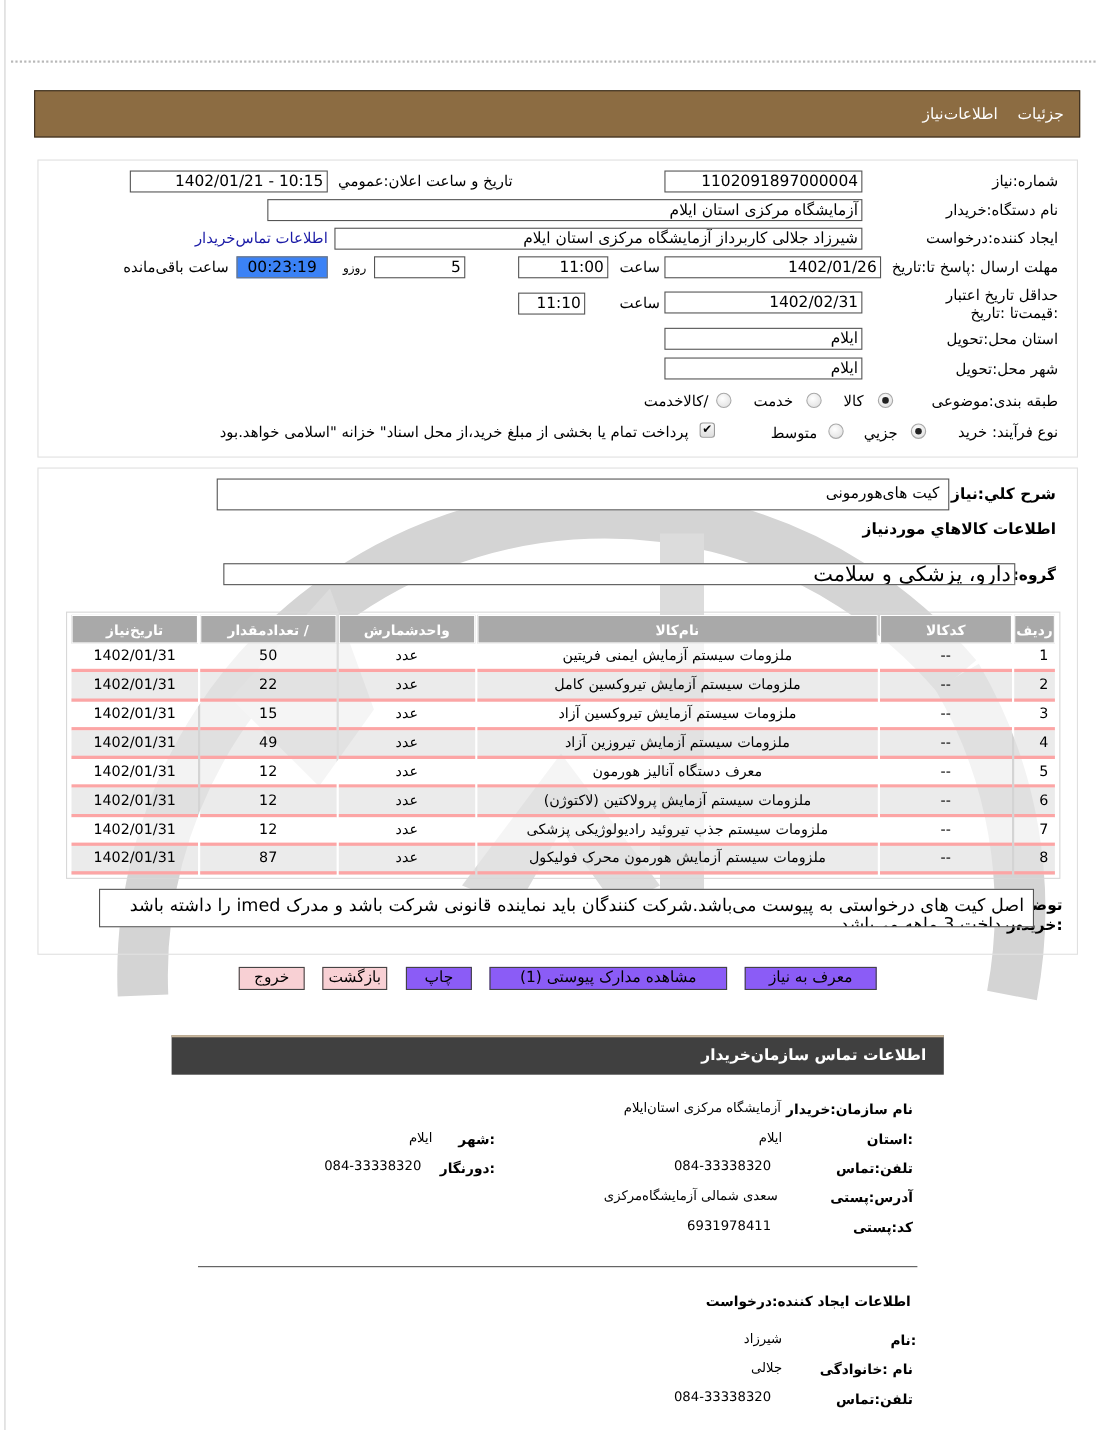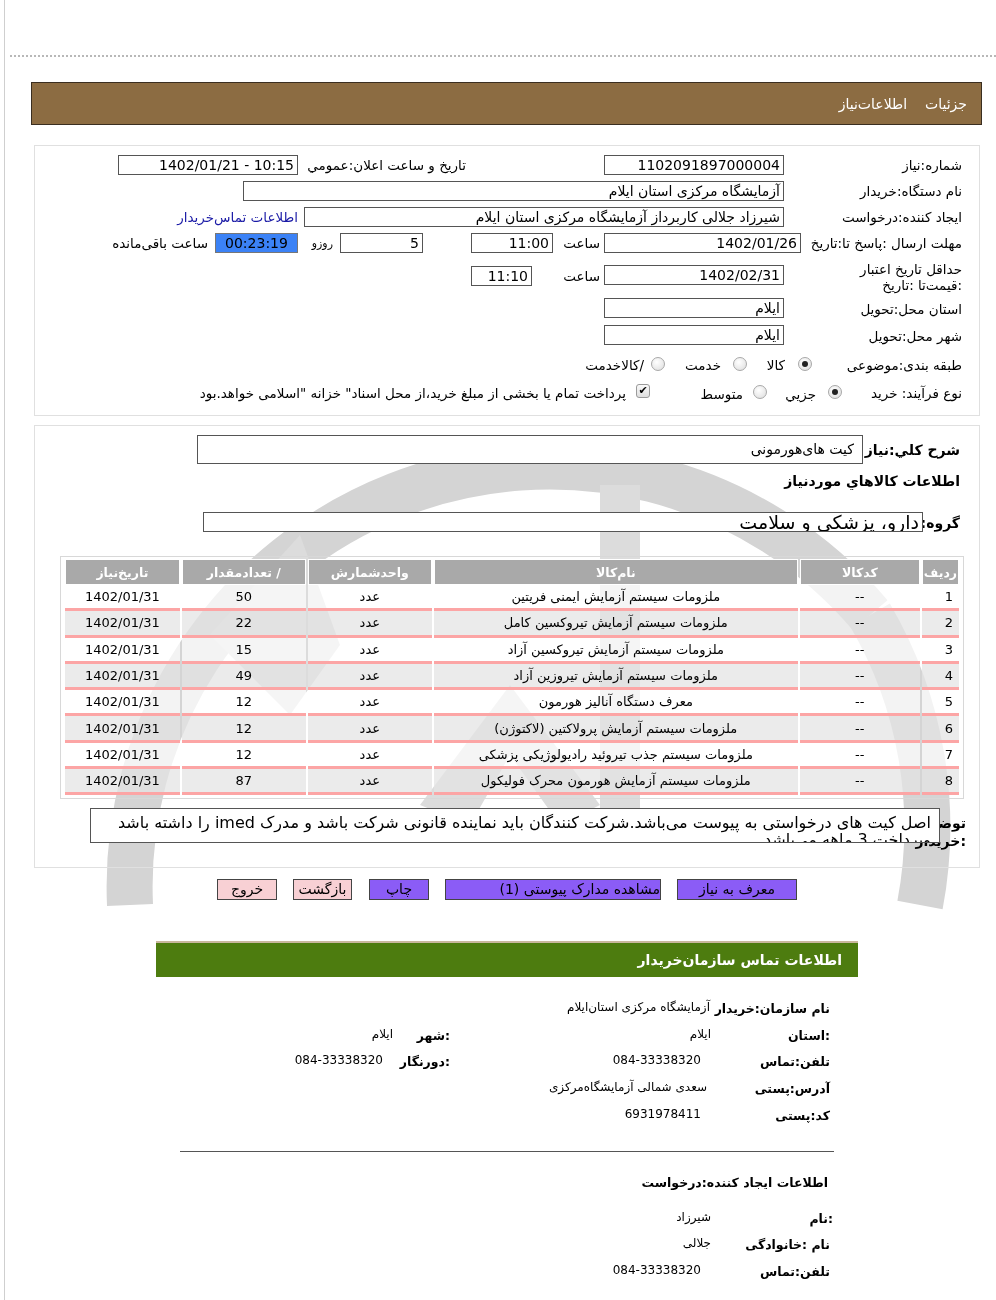--- a/index.html
+++ b/index.html
@@ -62,21 +62,21 @@
   table.grid td.rownum { text-align: right; padding-right: 6px; }
 
   .btn {
     position: absolute; height: 21px; border: 1px solid #444; font-size: 14px; line-height: 19px; text-align: center;
     direction: rtl; z-index: 2; cursor: pointer;
   }
   .btn.green { background: #8b5cf6; }
   .btn.pink { background: #f8d0d4; }
 
   .section2-bar {
-    position: absolute; left: 156px; top: 941px; width: 702px; height: 36px; background: #4d7c0f;
+    position: absolute; left: 156px; top: 941px; width: 702px; height: 36px; background: #404040;
     border-top: 2px solid #c9b79d; color: #fff; font-weight: bold; direction: rtl; font-size: 14px;
     line-height: 34px; padding-right: 16px; z-index: 2;
   }
   .cl { position: absolute; direction: rtl; text-align: right; font-size: 12px; white-space: nowrap; z-index: 2; }
   .cl.b { font-weight: bold; font-size: 12.5px; }
   .hr2 { position: absolute; left: 180px; top: 1151px; width: 654px; height: 1px; background: #555; z-index: 2; }
 </style>
 </head>
 <body>
 
@@ -237,21 +237,21 @@
       </tr>
     </tbody>
   </table>
 </div>
 
 <span class="lbl bold-lbl" style="right:30px; top:815px;">توضیحات</span>
 <span class="lbl bold-lbl" style="right:30px; top:833px;">:خریدار</span>
 <div class="box" style="left:50px; top:808px; width:850px; height:35px; white-space:normal; line-height:17px; padding:5px 8px; font-size:16px;margin-left:40px;">اصل کیت های درخواستی به پیوست می‌باشد.شرکت کنندگان باید نماینده قانونی شرکت باشد و مدرک imed را داشته باشد وپرداخت 3 ماهه می‌باشد</div>
 
 <div class="btn green" style="left:677px; top:879px; width:120px;">معرف به نیاز</div>
-<div class="btn green" style="left:445px; top:879px; width:216px;text-align:right;">مشاهده مدارک پیوستی (1)</div>
+<div class="btn green" style="left:445px; top:879px; width:216px;">مشاهده مدارک پیوستی (1)</div>
 <div class="btn green" style="left:369px; top:879px; width:60px;">چاپ</div>
 <div class="btn pink" style="left:293px; top:879px; width:59px;">بازگشت</div>
 <div class="btn pink" style="left:217px; top:879px; width:60px;">خروج</div>
 
 <div class="section2-bar">اطلاعات  تماس سازمان‌خریدار</div>
 
 <span class="cl b" style="right:166px; top:1001px;">نام سازمان:خریدار</span>
 <span class="cl" style="right:286px; top:1000px;">آزمایشگاه مرکزی استان‌ایلام</span>
 
 <span class="cl b" style="right:166px; top:1028px;">:استان</span>

